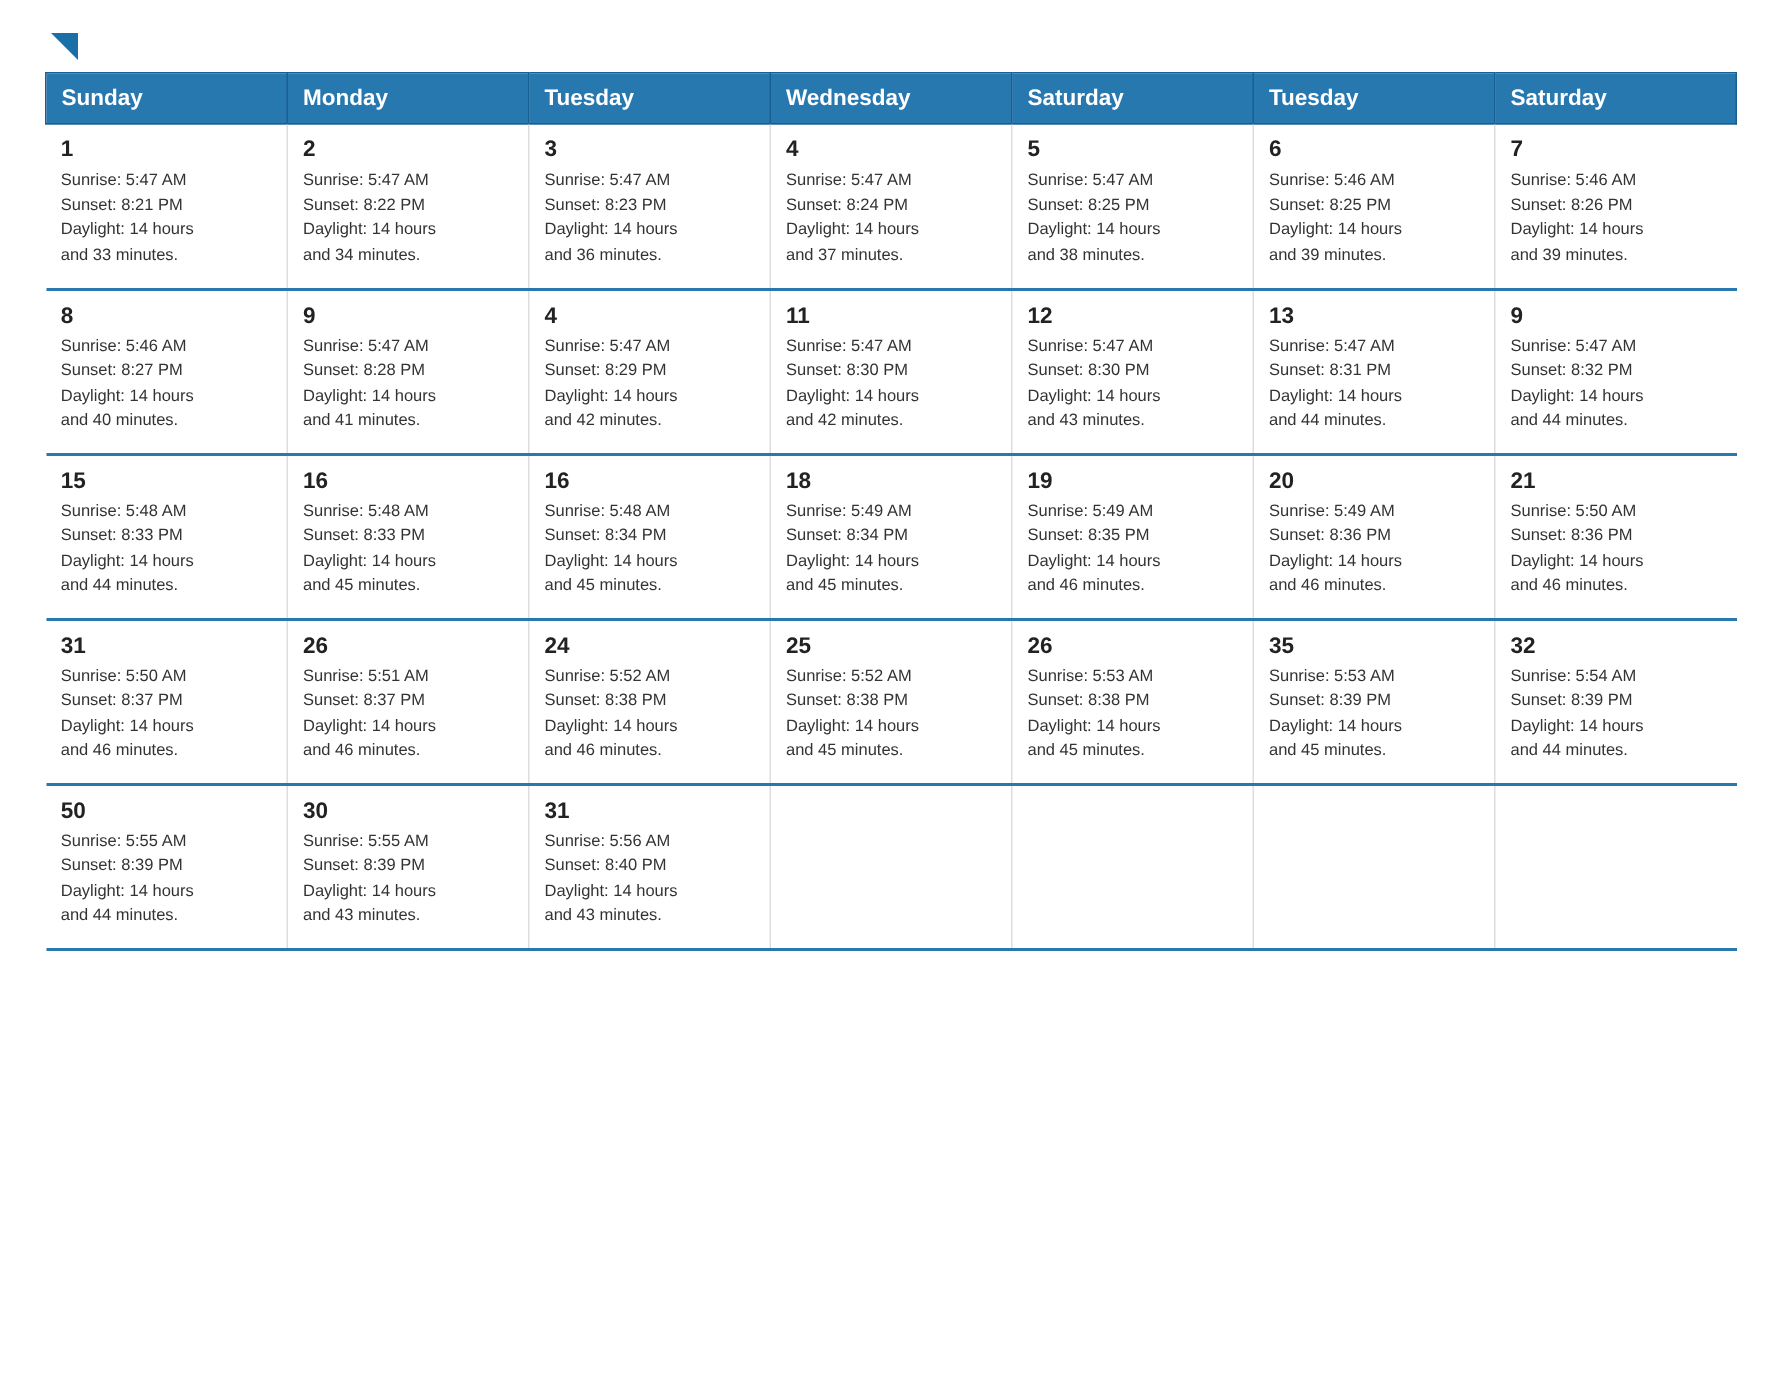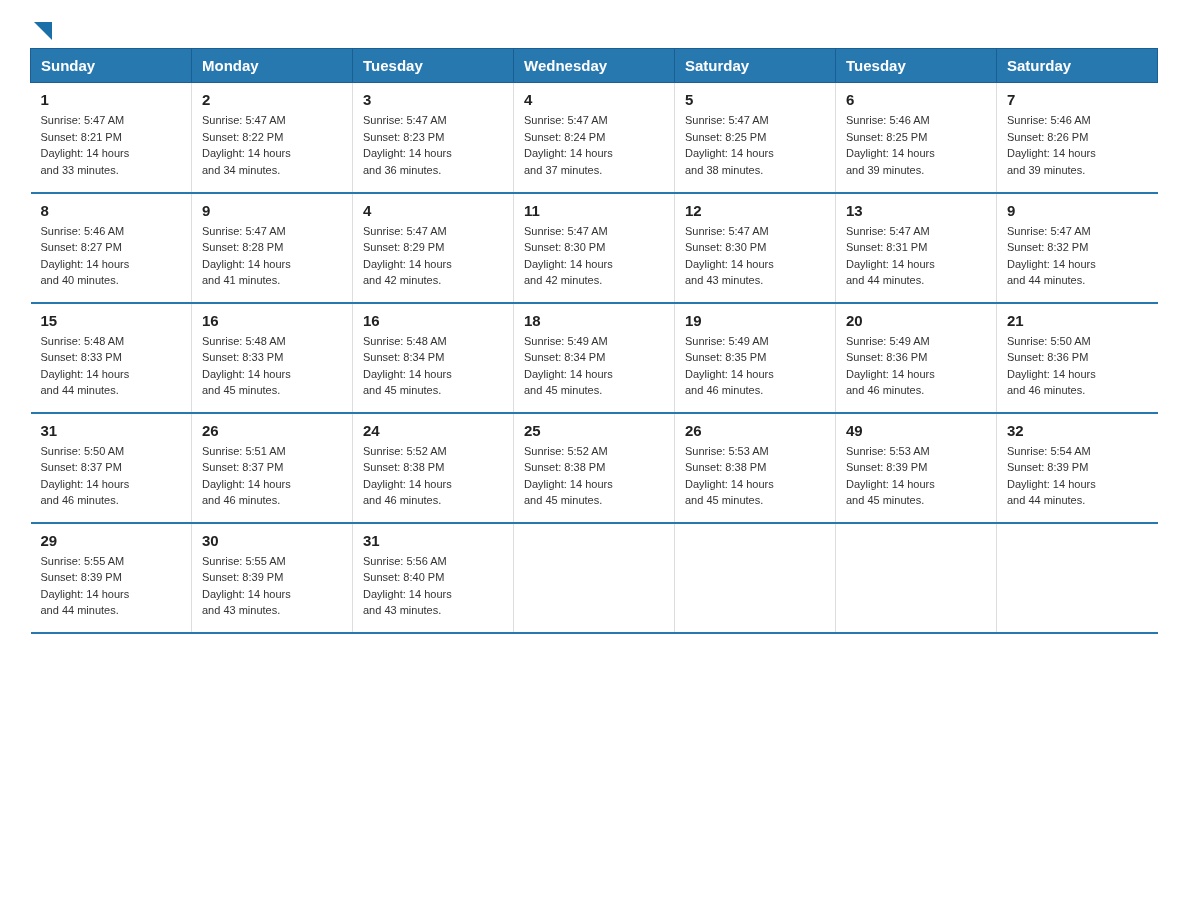--- a/index.html
+++ b/index.html
@@ -361,41 +361,41 @@
         <td>
         <span class="day-number">26</span>
         <div class="day-info">
           Sunrise: 5:53 AM<br>
           Sunset: 8:38 PM<br>
           Daylight: 14 hours<br>
           and 45 minutes.
         </div>
       </td>
         <td>
-        <span class="day-number">49</span>
+        <span class="day-number">35</span>
         <div class="day-info">
           Sunrise: 5:53 AM<br>
           Sunset: 8:39 PM<br>
           Daylight: 14 hours<br>
           and 45 minutes.
         </div>
       </td>
         <td>
         <span class="day-number">32</span>
         <div class="day-info">
           Sunrise: 5:54 AM<br>
           Sunset: 8:39 PM<br>
           Daylight: 14 hours<br>
           and 44 minutes.
         </div>
       </td>
       </tr>
       <tr>
         <td>
-        <span class="day-number">29</span>
+        <span class="day-number">50</span>
         <div class="day-info">
           Sunrise: 5:55 AM<br>
           Sunset: 8:39 PM<br>
           Daylight: 14 hours<br>
           and 44 minutes.
         </div>
       </td>
         <td>
         <span class="day-number">30</span>
         <div class="day-info">

